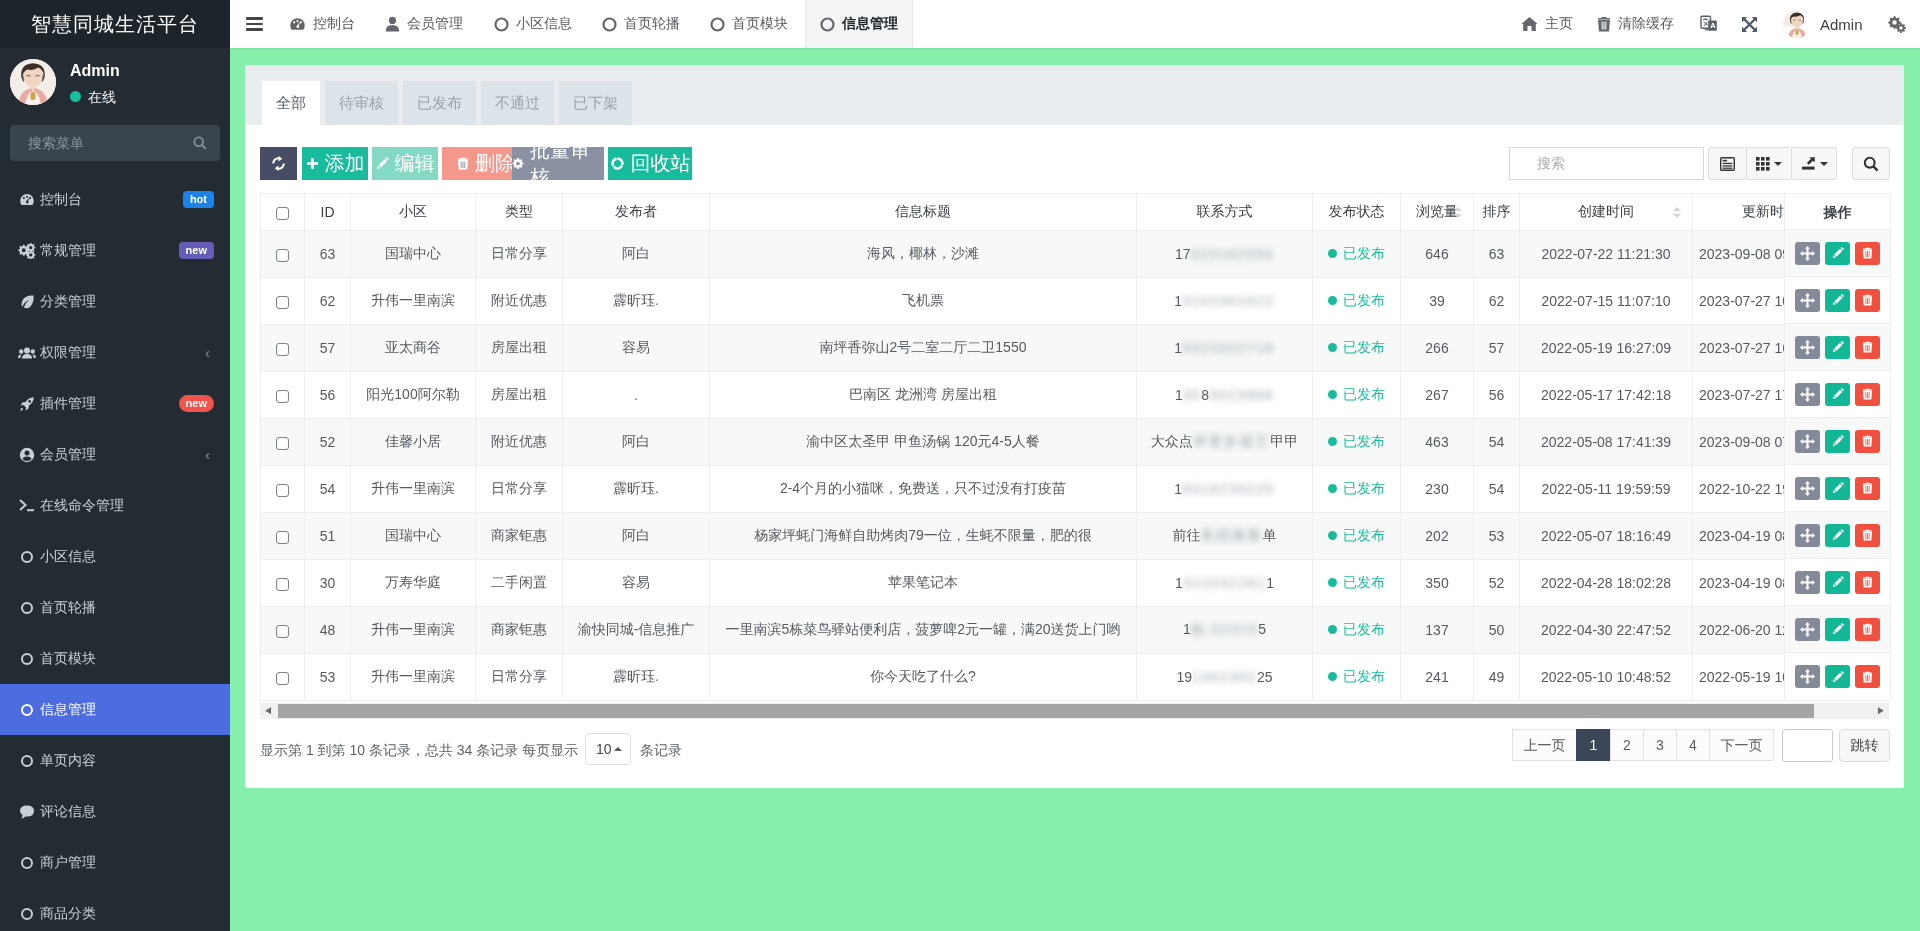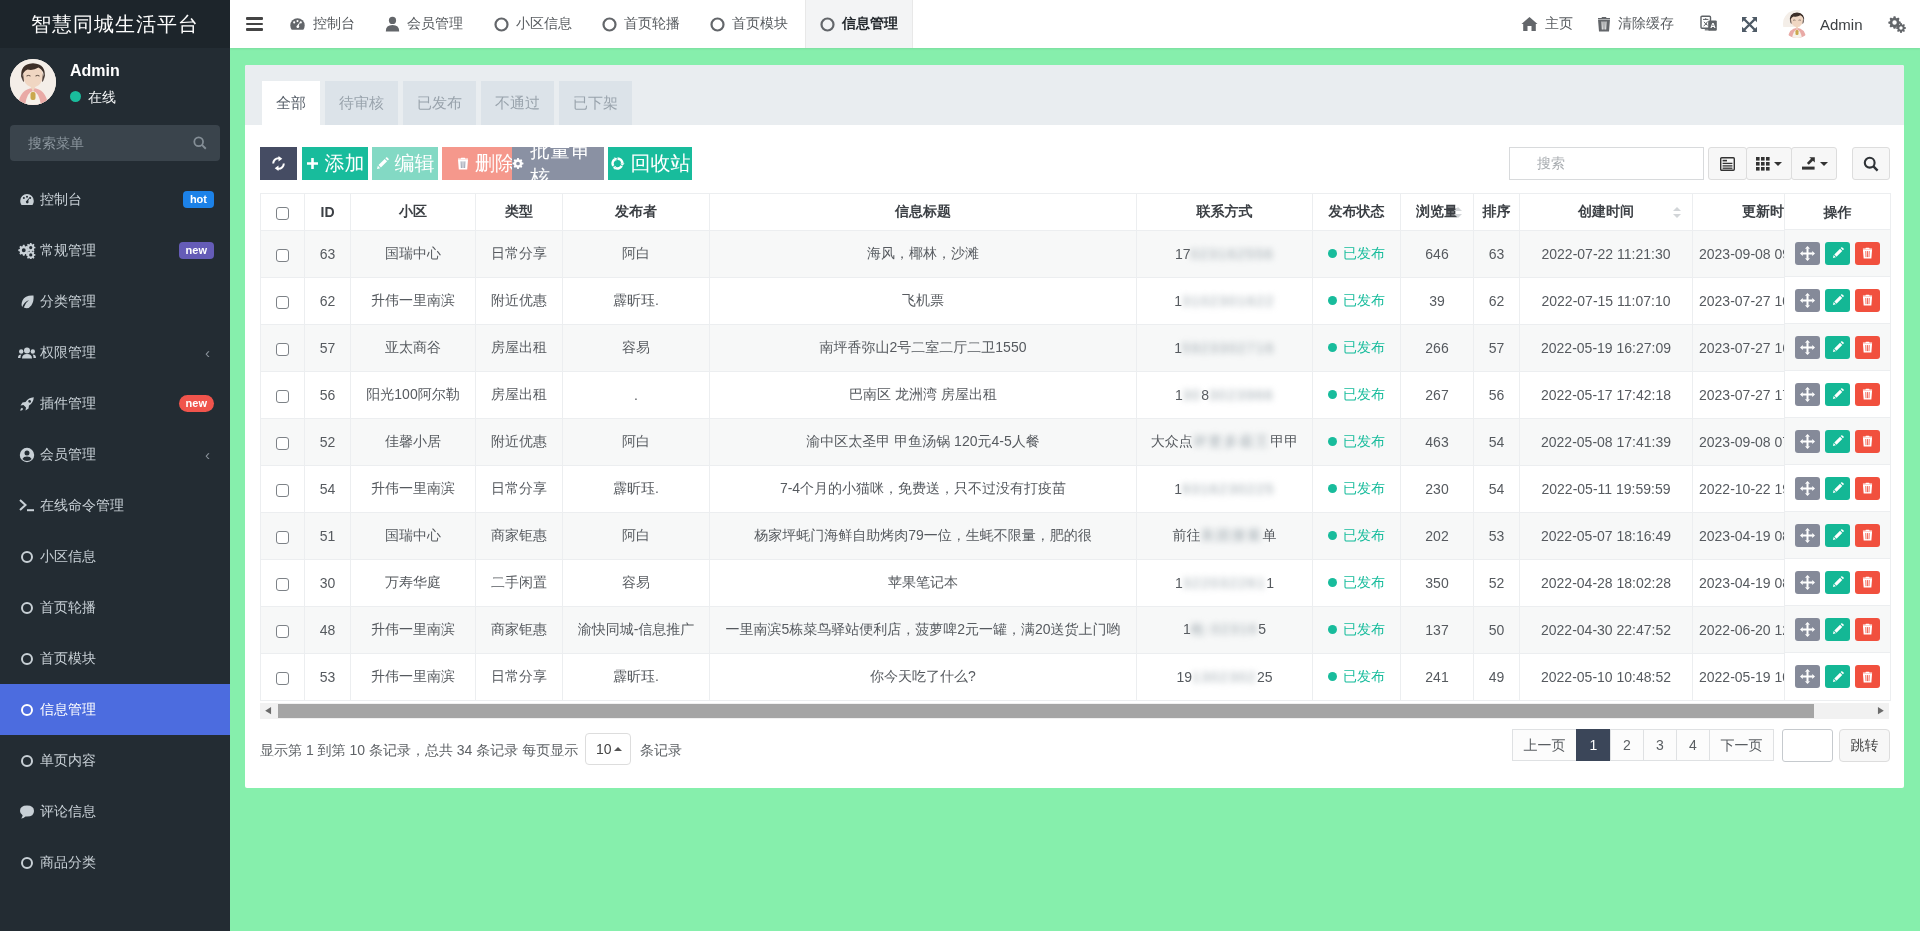--- a/index.html
+++ b/index.html
@@ -37,21 +37,21 @@
 
 .content{position:absolute;left:230px;top:48px;width:1690px;height:883px;background:#86efac}
 .panel{position:absolute;left:15px;top:17px;width:1659px;height:723px;background:#fff;border-radius:2px}
 .tabstrip{position:absolute;left:0;top:0;width:1659px;height:60px;background:#e9edf0;border-radius:2px 2px 0 0}
 .tab{position:absolute;top:16px;height:44px;line-height:44px;text-align:center;background:#dce3e9;color:#99a3ac;font-size:15px}
 .tab.on{background:#fff;color:#58606a}
 
 .btn{position:absolute;top:82px;height:33px;border-radius:0;color:#fff;font-size:20px;display:flex;align-items:center;justify-content:center;gap:6px}
 
 table.grid{position:absolute;left:15px;top:128px;border-collapse:collapse;table-layout:fixed;width:1629px;font-size:14px;color:#565a5f}
-table.grid th{height:37px;font-weight:bold;color:#3c4045;background:#fff;position:relative}
+table.grid th{height:37px;font-weight:normal;color:#3c4045;background:#fff;position:relative}
 table.grid td{height:47px;text-align:center;overflow:hidden;white-space:nowrap}
 table.grid th,table.grid td{border:1px solid #eceef0;padding:0}
 table.grid tr.odd td{background:#f7f8f8}
 .ck{display:inline-block;width:13px;height:13px;border:1.5px solid #7d8287;border-radius:3px;background:#fff;vertical-align:middle}
 .status{color:#18bc9c}
 .sdot{display:inline-block;width:9px;height:9px;border-radius:50%;background:#18bc9c;margin-right:6px}
 .blur{filter:blur(3.2px);color:#9aa5ac;letter-spacing:1.5px}
 .sorter{position:absolute;right:9px;top:9px;width:10px;height:19px}
 .sorter:before{content:"";position:absolute;left:0;top:0;border:4.5px solid transparent;border-bottom-color:#d2d5d8}
 .sorter:after{content:"";position:absolute;left:0;bottom:0;border:4.5px solid transparent;border-top-color:#d2d5d8}
@@ -219,20 +219,26 @@
           </span>
           <span class="mt">单页内容</span>
         </li>
 <li>
           <span class="mi">
             <svg width="16" height="16" viewBox="0 0 16 16">
               <path d="M8 1.5 Q15 1.5 15 7 Q15 12.5 8 12.5 L6.5 12.4 Q4.5 14.2 2.2 14.5 Q3.4 13 3.6 11.3 Q1 9.8 1 7 Q1 1.5 8 1.5Z" fill="#c8d0d6"></path>
             </svg>
           </span>
           <span class="mt">评论信息</span>
+        </li>
+<li>
+          <span class="mi">
+            <span class="ring"></span>
+          </span>
+          <span class="mt">商户管理</span>
         </li>
 <li>
           <span class="mi">
             <span class="ring"></span>
           </span>
           <span class="mt">商品分类</span>
         </li>
       </ul>
   </div>
 
@@ -521,21 +527,21 @@
               <td>54</td>
               <td>2022-05-08 17:41:39</td>
               <td style="text-align:left;padding-left:6px">2023-09-08 07:41:39</td>
             </tr>
             <tr>
               <td><span class="ck"></span></td>
               <td>54</td>
               <td>升伟一里南滨</td>
               <td>日常分享</td>
               <td>霹昕珏.</td>
-              <td>7-4个月的小猫咪，免费送，只不过没有打疫苗</td>
+              <td>2-4个月的小猫咪，免费送，只不过没有打疫苗</td>
               <td><span>1</span><span class="blur">9316230225</span></td>
               <td><span class="sdot"></span><span class="status">已发布</span></td>
               <td>230</td>
               <td>54</td>
               <td>2022-05-11 19:59:59</td>
               <td style="text-align:left;padding-left:6px">2022-10-22 19:59:59</td>
             </tr>
             <tr class="odd">
               <td><span class="ck"></span></td>
               <td>51</td>

